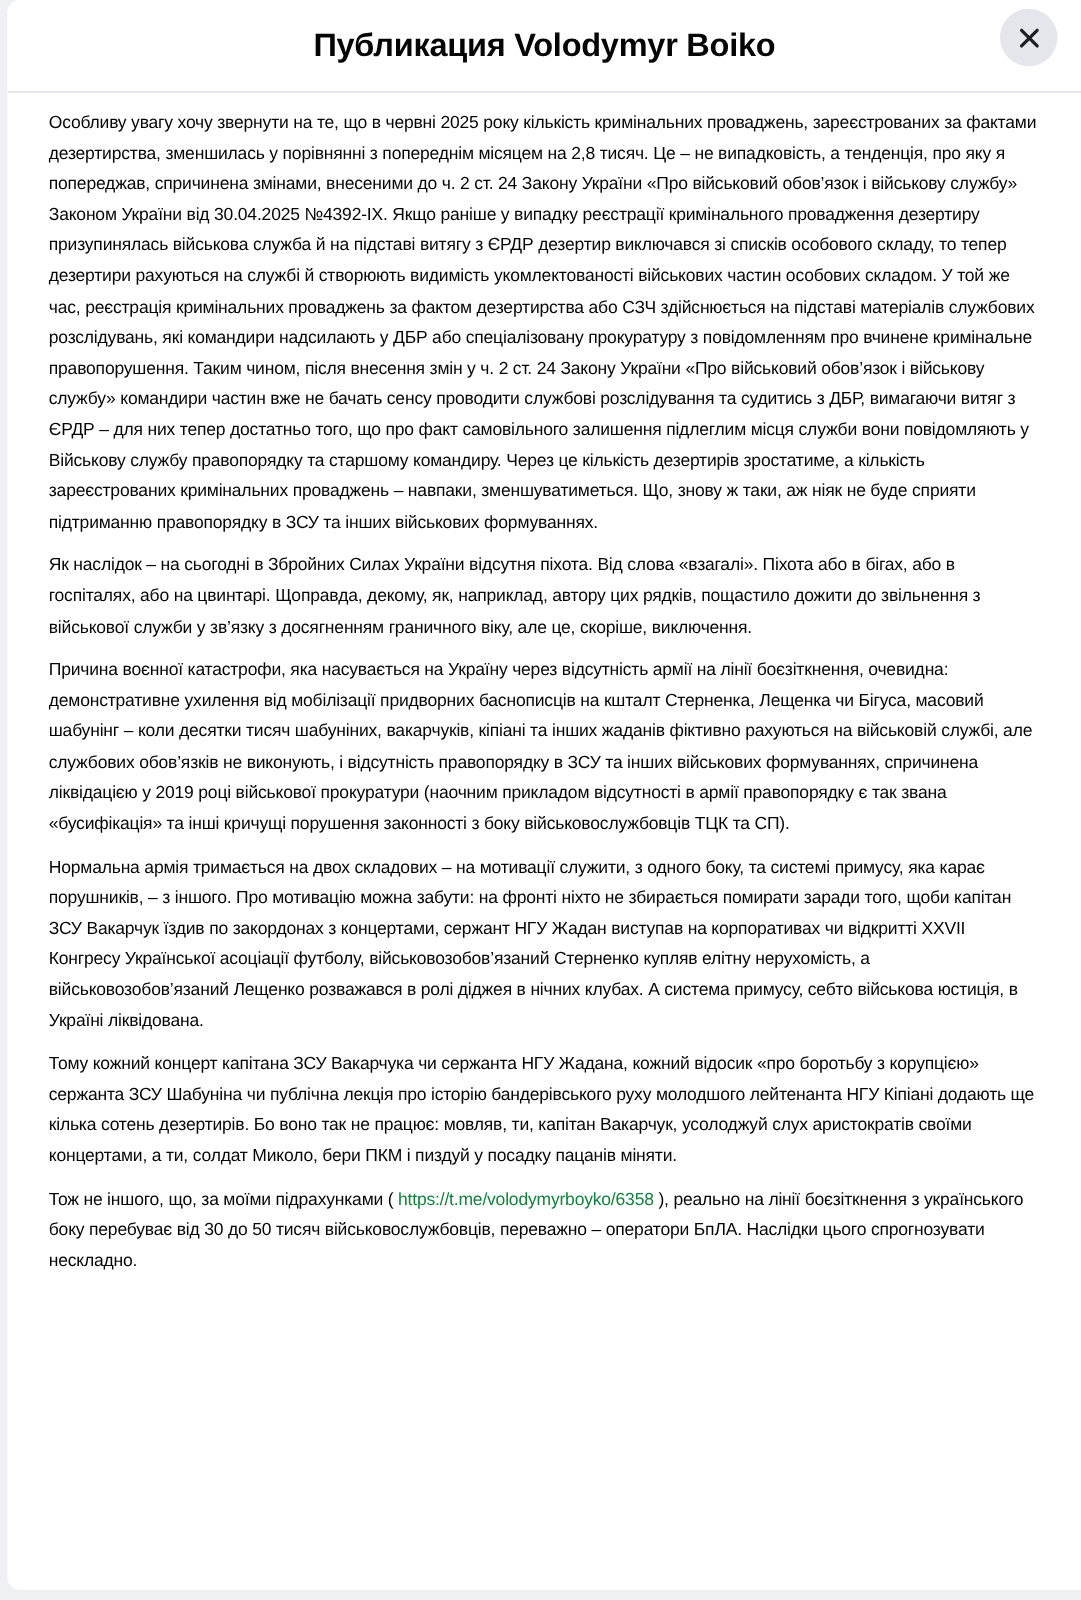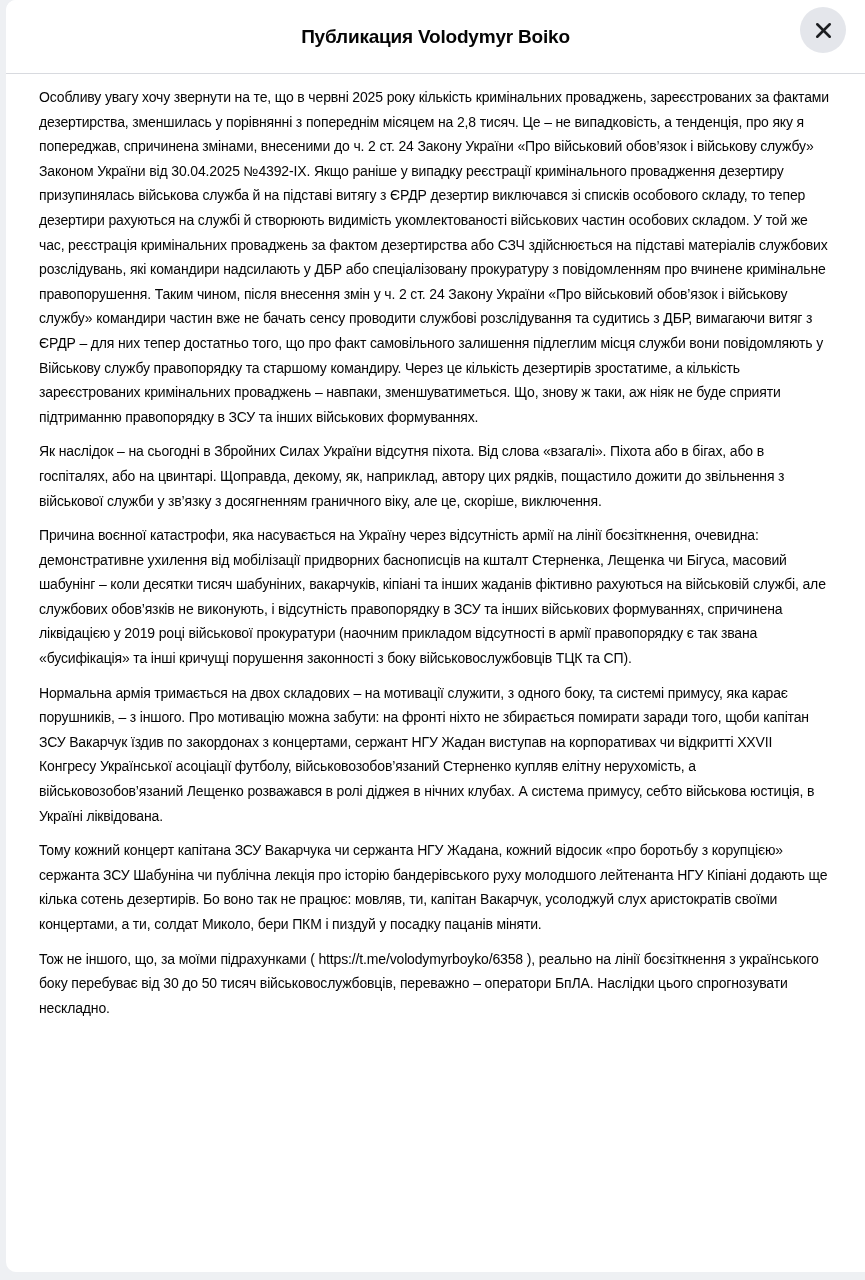--- a/index.html
+++ b/index.html
@@ -31,21 +31,21 @@
     height: 74px;
     display: flex;
     align-items: center;
     justify-content: center;
     background: #ffffff;
     border-bottom: 1px solid #d8dadf;
     box-sizing: border-box;
   }
   .modal-title {
     margin: 0;
-    font-size: 19px;
+    font-size: 26px;
     font-weight: 700;
     color: #050505;
     letter-spacing: -0.2px;
   }
   .close-btn {
     position: absolute;
     top: 7px;
     right: 19px;
     width: 46px;
     height: 46px;
@@ -68,21 +68,21 @@
     color: #050505;
     letter-spacing: -0.15px;
   }
   .post-body p {
     margin: 0 0 10px 0;
   }
   .post-body p:last-child {
     margin-bottom: 0;
   }
   .tg-link {
-    color: #000000;
+    color: #15803d;
     text-decoration: none;
     cursor: pointer;
   }
 </style>
 </head>
 <body>
 
 <div class="page">
   <div class="modal">
 

